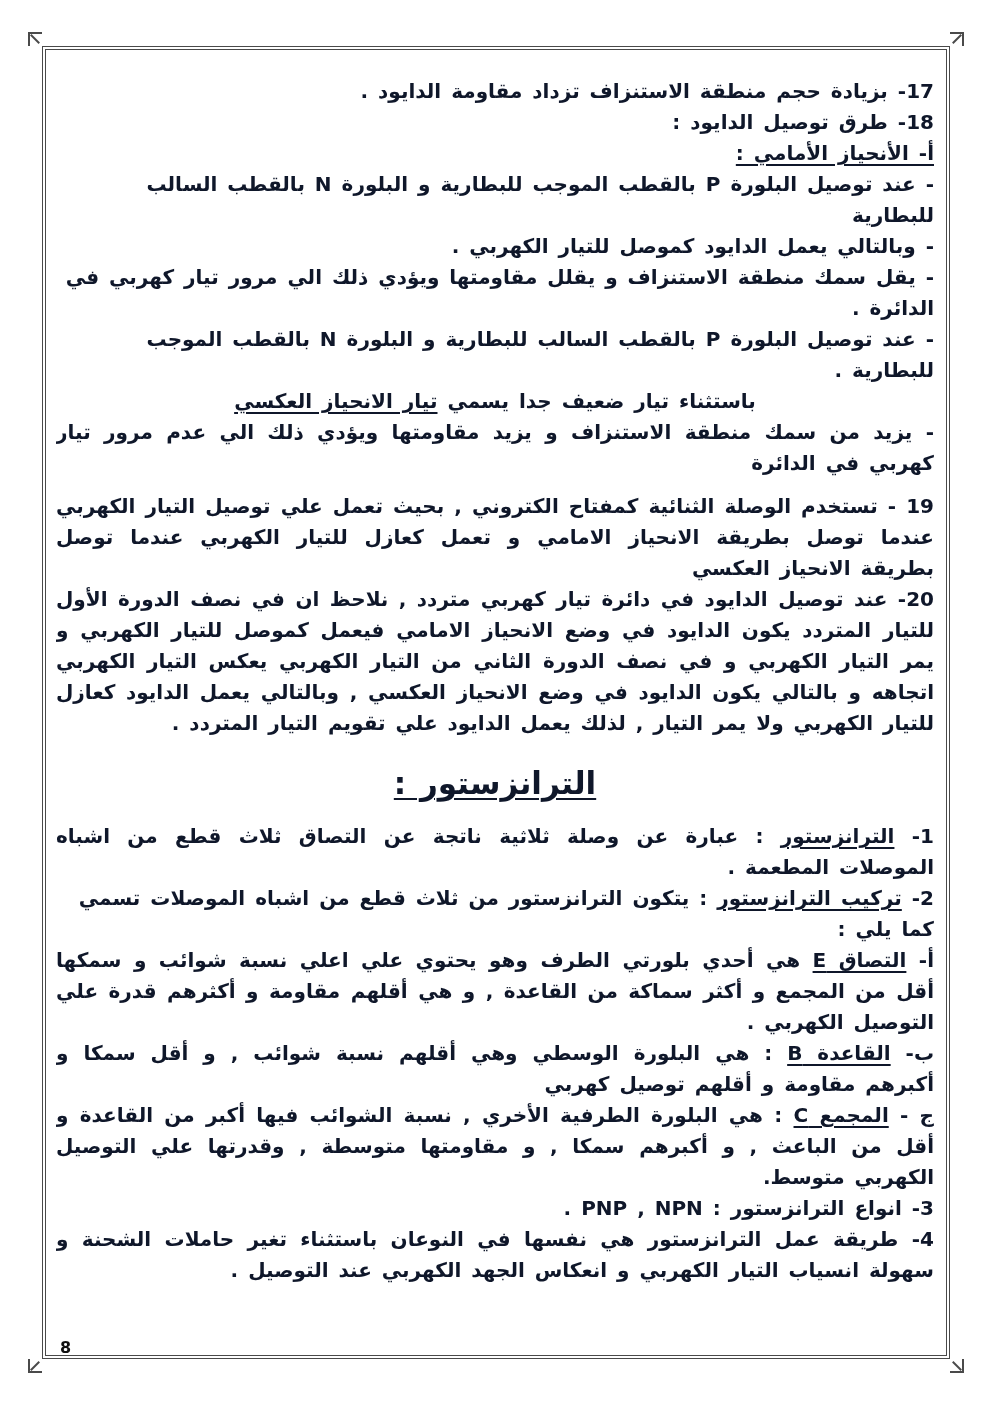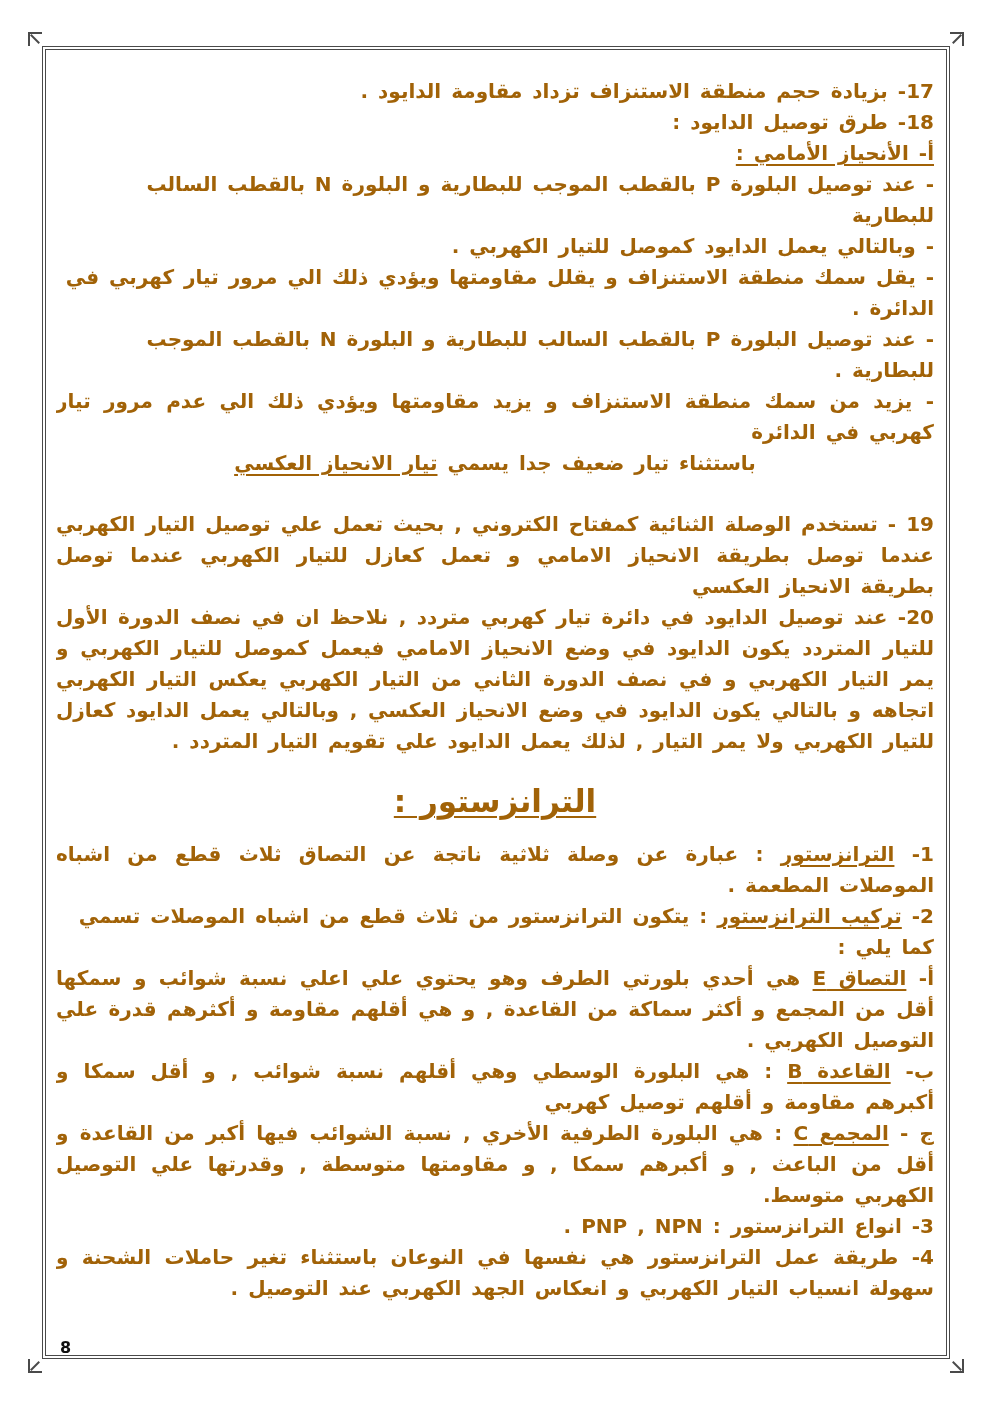--- a/index.html
+++ b/index.html
@@ -29,21 +29,21 @@
   .corner.bl::before{border-right:none;border-top:none;left:0;bottom:0;}
   .corner.bl::after{transform:rotate(-45deg);left:1px;bottom:6px;}
   .corner.br{right:28px;bottom:30px;}
   .corner.br::before{border-left:none;border-top:none;right:0;bottom:0;}
   .corner.br::after{transform:rotate(45deg);right:1px;bottom:6px;}
 
   .content{
     position:absolute;
     left:56px;right:58px;top:76px;bottom:58px;
     direction:rtl;
-    color:#a16207;
+    color:#0f172a;
     font-weight:bold;
     font-size:20px;
     line-height:31px;
     word-spacing:3px;
     overflow:hidden;
   }
   .line{text-align:right;margin:0;}
   .line.center{text-align:center;}
   .line.justify{text-align:justify;}
   .u{text-decoration:underline;text-decoration-thickness:2px;text-underline-offset:4px;}
@@ -73,23 +73,23 @@
   <div class="corner br"></div>
 
   <div class="content">
       <div class="line right"><span>17- بزيادة حجم منطقة الاستنزاف تزداد مقاومة الدايود .</span></div>
       <div class="line right"><span>18- طرق توصيل الدايود :</span></div>
       <div class="line right"><span class="u">أ- الأنحياز الأمامي :</span></div>
       <div class="line right"><span>- عند توصيل البلورة  P  بالقطب الموجب للبطارية و البلورة N بالقطب السالب للبطارية</span></div>
       <div class="line right"><span>- وبالتالي يعمل الدايود كموصل للتيار الكهربي .</span></div>
       <div class="line right"><span>- يقل  سمك منطقة الاستنزاف  و يقلل مقاومتها ويؤدي ذلك الي مرور تيار كهربي في الدائرة .</span></div>
       <div class="line right"><span>- عند توصيل البلورة  P  بالقطب السالب للبطارية و البلورة N بالقطب الموجب للبطارية .</span></div>
+      <div class="line center"><span>باستثناء تيار ضعيف جدا يسمي </span><span class="u">تيار الانحياز العكسي</span></div>
       <div class="line justify"><span>- يزيد من سمك منطقة الاستنزاف و يزيد مقاومتها ويؤدي ذلك الي  عدم مرور تيار كهربي في الدائرة</span></div>
-      <div class="line center"><span>باستثناء تيار ضعيف جدا يسمي </span><span class="u">تيار الانحياز العكسي</span></div>
-      <div class="line justify" style="margin-top: 30px;"><span>19 - تستخدم الوصلة الثنائية كمفتاح الكتروني , بحيث تعمل علي توصيل التيار الكهربي عندما توصل بطريقة الانحياز الامامي و تعمل كعازل للتيار الكهربي عندما توصل بطريقة الانحياز العكسي</span></div>
+      <div class="line justify" style="margin-top: 12px;"><span>19 - تستخدم الوصلة الثنائية كمفتاح الكتروني , بحيث تعمل علي توصيل التيار الكهربي عندما توصل بطريقة الانحياز الامامي و تعمل كعازل للتيار الكهربي عندما توصل بطريقة الانحياز العكسي</span></div>
       <div class="line justify"><span>20- عند توصيل الدايود في دائرة تيار كهربي متردد , نلاحظ ان في نصف الدورة الأول للتيار المتردد يكون الدايود في وضع الانحياز الامامي فيعمل كموصل للتيار الكهربي و يمر التيار الكهربي و في نصف الدورة الثاني من التيار الكهربي يعكس التيار الكهربي اتجاهه و بالتالي يكون الدايود في وضع الانحياز العكسي , وبالتالي يعمل الدايود كعازل للتيار الكهربي ولا يمر التيار , لذلك يعمل الدايود علي تقويم التيار المتردد .</span></div>
       <div class="line heading center"><span class="u">الترانزستور :</span></div>
       <div class="line justify" style="margin-top: 10px;"><span>1- </span><span class="u">الترانزستور</span><span> : عبارة عن وصلة ثلاثية ناتجة عن التصاق ثلاث قطع من اشباه الموصلات المطعمة .</span></div>
       <div class="line right"><span>2- </span><span class="u">تركيب الترانزستور</span><span> : يتكون الترانزستور من ثلاث قطع من اشباه الموصلات تسمي كما يلي :</span></div>
       <div class="line justify"><span>أ- </span><span class="u">التصاق  E</span><span>  هي أحدي بلورتي الطرف وهو يحتوي علي اعلي نسبة شوائب و سمكها أقل من المجمع و أكثر سماكة من القاعدة , و هي أقلهم مقاومة و أكثرهم قدرة علي التوصيل الكهربي .</span></div>
       <div class="line justify"><span>ب- </span><span class="u">القاعدة B</span><span> : هي البلورة الوسطي وهي أقلهم نسبة شوائب ,  و أقل سمكا و أكبرهم مقاومة و أقلهم توصيل كهربي</span></div>
       <div class="line justify"><span>ج - </span><span class="u">المجمع C</span><span> : هي البلورة الطرفية الأخري , نسبة الشوائب فيها أكبر من القاعدة و أقل من الباعث , و أكبرهم سمكا , و مقاومتها متوسطة , وقدرتها علي التوصيل الكهربي متوسط.</span></div>
       <div class="line right"><span>3- انواع الترانزستور :  PNP , NPN  .</span></div>
       <div class="line justify"><span>4- طريقة عمل الترانزستور هي نفسها في النوعان باستثناء تغير حاملات الشحنة و سهولة انسياب التيار الكهربي و انعكاس الجهد الكهربي عند التوصيل .</span></div>
     </div>

